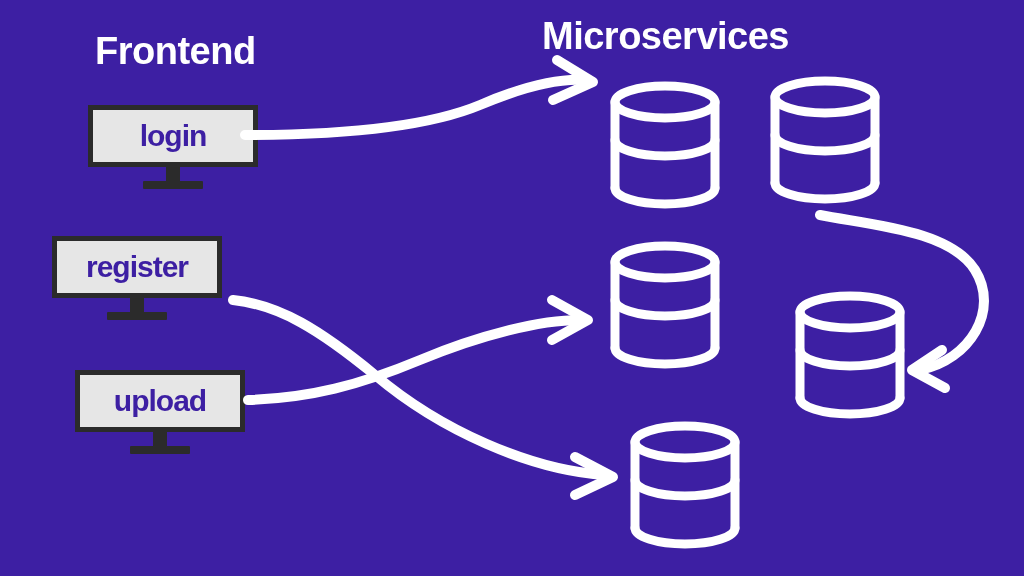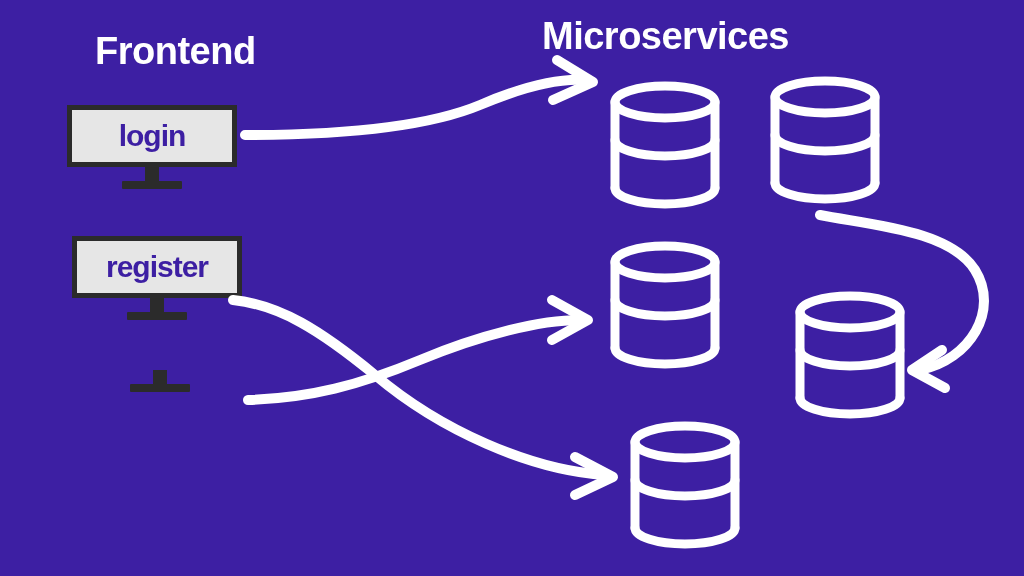--- a/index.html
+++ b/index.html
@@ -58,37 +58,40 @@
     height: 576px;
     pointer-events: none;
   }
 </style>
 </head>
 <body>
 
 <div class="heading" style="left:95px; top:30px;">Frontend</div>
 <div class="heading" style="left:542px; top:15px;">Microservices</div>
 
-<div class="monitor" style="left:67px; top:105px;">
+<div class="monitor" style="left:88px; top:105px;">
   <div class="monitor-screen">
       <span>login</span>
     </div>
   <div class="monitor-neck"></div>
   <div class="monitor-base"></div>
 </div>
 
-<div class="monitor" style="left:72px; top:236px;">
+<div class="monitor" style="left:52px; top:236px;">
   <div class="monitor-screen">
       <span>register</span>
     </div>
   <div class="monitor-neck"></div>
   <div class="monitor-base"></div>
 </div>
 
 <div class="monitor" style="left:75px; top:370px;">
+  <div class="monitor-screen">
+      <span>upload</span>
+    </div>
   <div class="monitor-neck"></div>
   <div class="monitor-base"></div>
 </div>
 
 <svg class="db" style="left:600px; top:80px;" width="130" height="130">
   <g stroke="#fff" stroke-width="9" fill="none" stroke-linecap="round">
     <ellipse cx="65" cy="22" rx="50" ry="16"></ellipse>
     <path d="M15 22 L15 108"></path>
     <path d="M115 22 L115 108"></path>
     <path d="M15 60 A50 16 0 0 0 115 60"></path>

